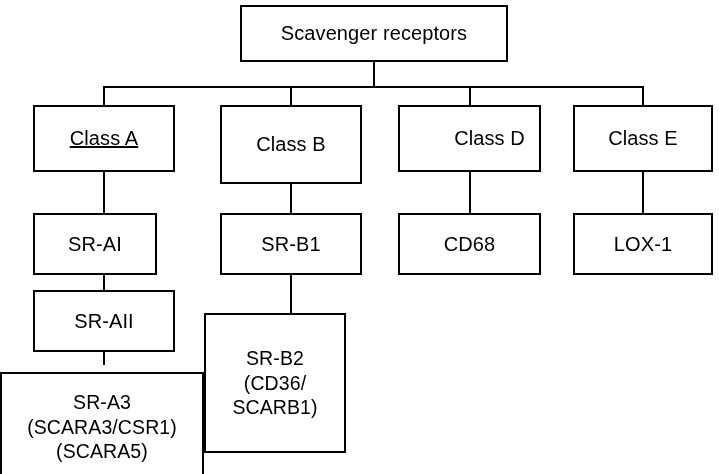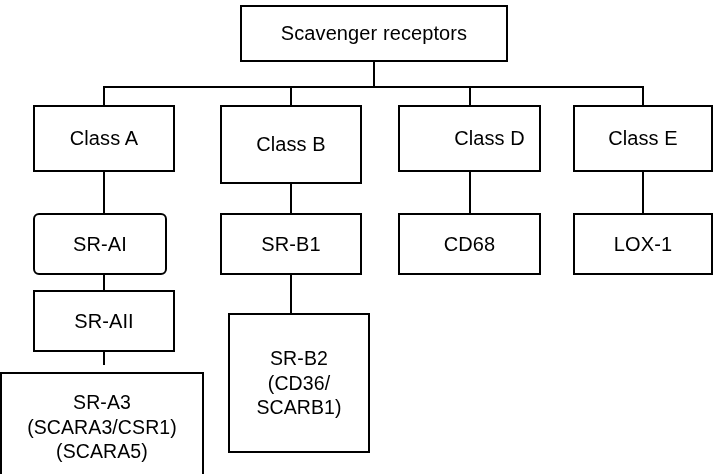--- a/index.html
+++ b/index.html
@@ -59,29 +59,29 @@
   <div class="edge v" id="e5" style="left: 642px; top: 86px; height: 19px;"></div>
   <div class="edge v" id="e6" style="left: 103px; top: 172px; height: 41px;"></div>
   <div class="edge v" id="e7" style="left: 290px; top: 172px; height: 41px;"></div>
   <div class="edge v" id="e8" style="left: 469px; top: 172px; height: 41px;"></div>
   <div class="edge v" id="e9" style="left: 642px; top: 172px; height: 41px;"></div>
   <div class="edge v" id="e10" style="left: 103px; top: 275px; height: 15px;"></div>
   <div class="edge v" id="e11" style="left: 103px; top: 352px; height: 13px;"></div>
   <div class="edge v" id="e12" style="left: 290px; top: 275px; height: 38px;"></div>
 
   <div class="node" style="left: 240px; top: 5px; width: 268px; height: 57px;">Scavenger receptors</div>
-  <div class="node" style="left: 33px; top: 105px; width: 142px; height: 67px;">Class A</div>
+  <div class="node" style="left: 33px; top: 105px; width: 142px; height: 67px; text-decoration: underline;">Class A</div>
   <div class="node" style="left: 220px; top: 105px; width: 142px; height: 79px;">Class B</div>
   <div class="node" style="left: 398px; top: 105px; width: 143px; height: 67px; padding-left: 40px;">Class D</div>
   <div class="node" style="left: 573px; top: 105px; width: 140px; height: 67px;">Class E</div>
-  <div class="node" style="left: 33px; top: 213px; width: 134px; height: 62px; border-radius: 6px;">SR-AI</div>
+  <div class="node" style="left: 33px; top: 213px; width: 124px; height: 62px;">SR-AI</div>
   <div class="node" style="left: 220px; top: 213px; width: 142px; height: 62px;">SR-B1</div>
   <div class="node" style="left: 398px; top: 213px; width: 143px; height: 62px;">CD68</div>
   <div class="node" style="left: 573px; top: 213px; width: 140px; height: 62px;">LOX-1</div>
   <div class="node" style="left: 33px; top: 290px; width: 142px; height: 62px;">SR-AII</div>
   <div class="node multiline" style="left: 0; top: 365px; width: 204px; height: 110px; margin-top: 7px;">SR-A3
 (SCARA3/CSR1)
 (SCARA5)</div>
-  <div class="node multiline" style="left: 228px; top: 313px; width: 142px; height: 140px;">SR-B2
+  <div class="node multiline" style="left: 204px; top: 313px; width: 142px; height: 140px;">SR-B2
 (CD36/
 SCARB1)</div>
 
 </div>
 
 </body></html>

